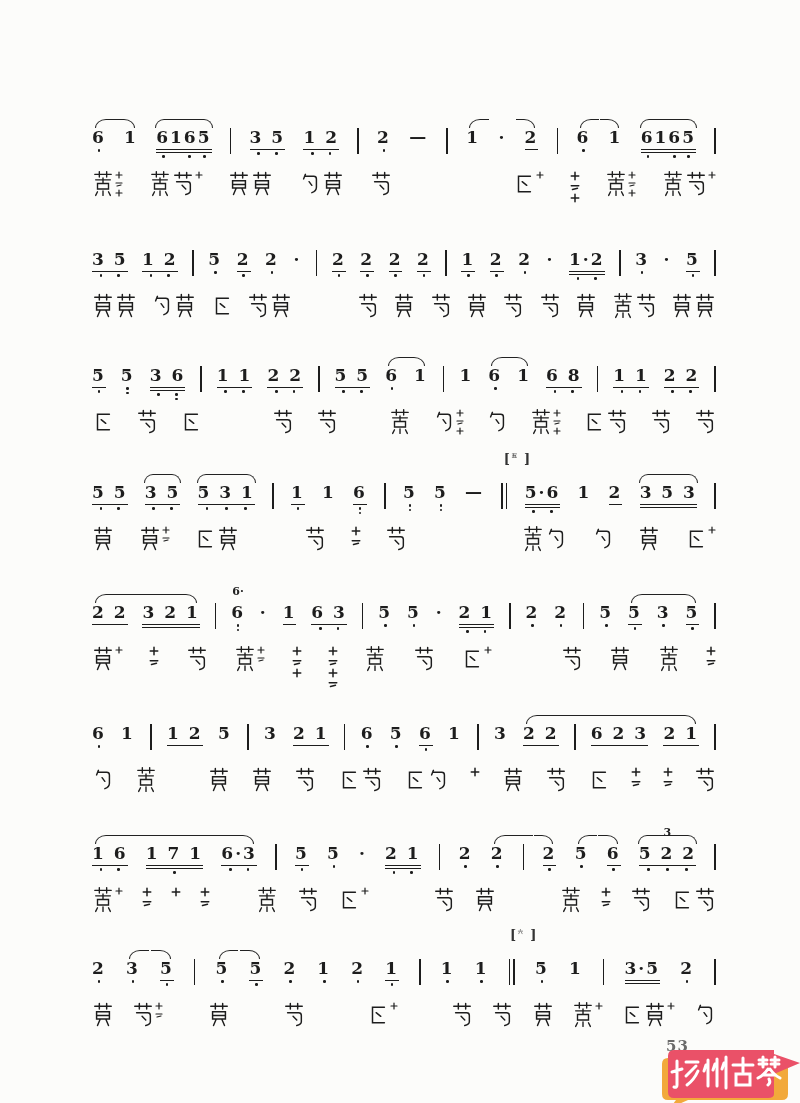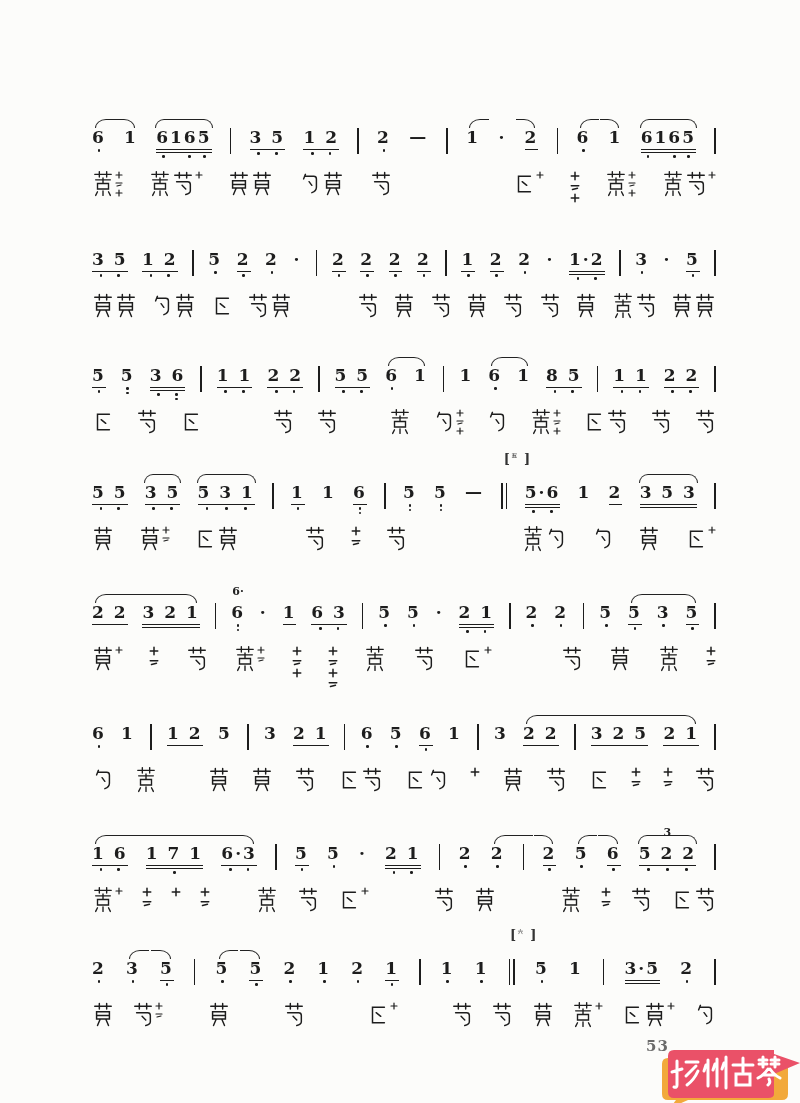--- a/index.html
+++ b/index.html
@@ -31,21 +31,21 @@
   .sup{position:absolute;top:-6px;left:50%;transform:translateX(-50%);
        font-size:11px;font-weight:bold;white-space:nowrap}
   .bwrap{padding-top:12px}
   .vbar{width:1.6px;height:26px;background:#1d1d1d}
   .dbar{display:flex;gap:3px}
   .tab-row{display:flex;justify-content:space-between;align-items:flex-start;height:46px;margin-top:3px}
   .tcell{display:flex;align-items:flex-start;gap:1px;margin-top:5px}
   .tcell svg{display:block}
   .side{display:flex;flex-direction:column;gap:1px;margin-top:1px}
   .spacer{height:1px}
-  #page-number{position:absolute;left:646px;top:1037px;font-size:15px;color:#6a6a6a;
+  #page-number{position:absolute;left:666px;top:1037px;font-size:15px;color:#6a6a6a;
                font-weight:bold;letter-spacing:1px;z-index:1}
   #stamp{position:absolute;left:658px;top:1048px;z-index:2}
 </style>
 </head>
 <body>
 
 <svg width="0" height="0" style="position:absolute" aria-hidden="true">
   <defs>
     <g id="gA">
         <path d="M3 5 H21 M8 2 V8 M16 2 V8 M5 12 H17 Q20 12 20 15 V22 Q20 25 15 26 M11 16 L15 20" fill="none" stroke="#1d1d1d" stroke-width="1.6" stroke-linecap="round"></path>
@@ -665,21 +665,21 @@
             <span class="dcol">
               <span class="dot"></span>
             </span>
           </span>
         </span>
         <span class="tok">
           <span class="arc arc-e"></span>
           <span class="num">1</span>
         </span>
         <span class="tok">
-          <span class="num">8 5</span>
+          <span class="num">6 8</span>
           <span class="ul"></span>
           <span class="dots">
             <span class="dcol">
               <span class="dot"></span>
             </span>
             <span class="dcol">
               <span class="dot"></span>
             </span>
           </span>
         </span>
@@ -1351,21 +1351,21 @@
           <span class="arc arc-s"></span>
           <span class="num">2 2</span>
           <span class="ul"></span>
         </span>
         <span class="tok bwrap">
           <span class="arc arc-m"></span>
           <span class="vbar"></span>
         </span>
         <span class="tok">
           <span class="arc arc-m"></span>
-          <span class="num">3 2 5</span>
+          <span class="num">6 2 3</span>
           <span class="ul"></span>
         </span>
         <span class="tok">
           <span class="arc arc-e"></span>
           <span class="num">2 1</span>
           <span class="ul"></span>
         </span>
         <span class="tok bwrap">
           <span class="vbar"></span>
         </span>

